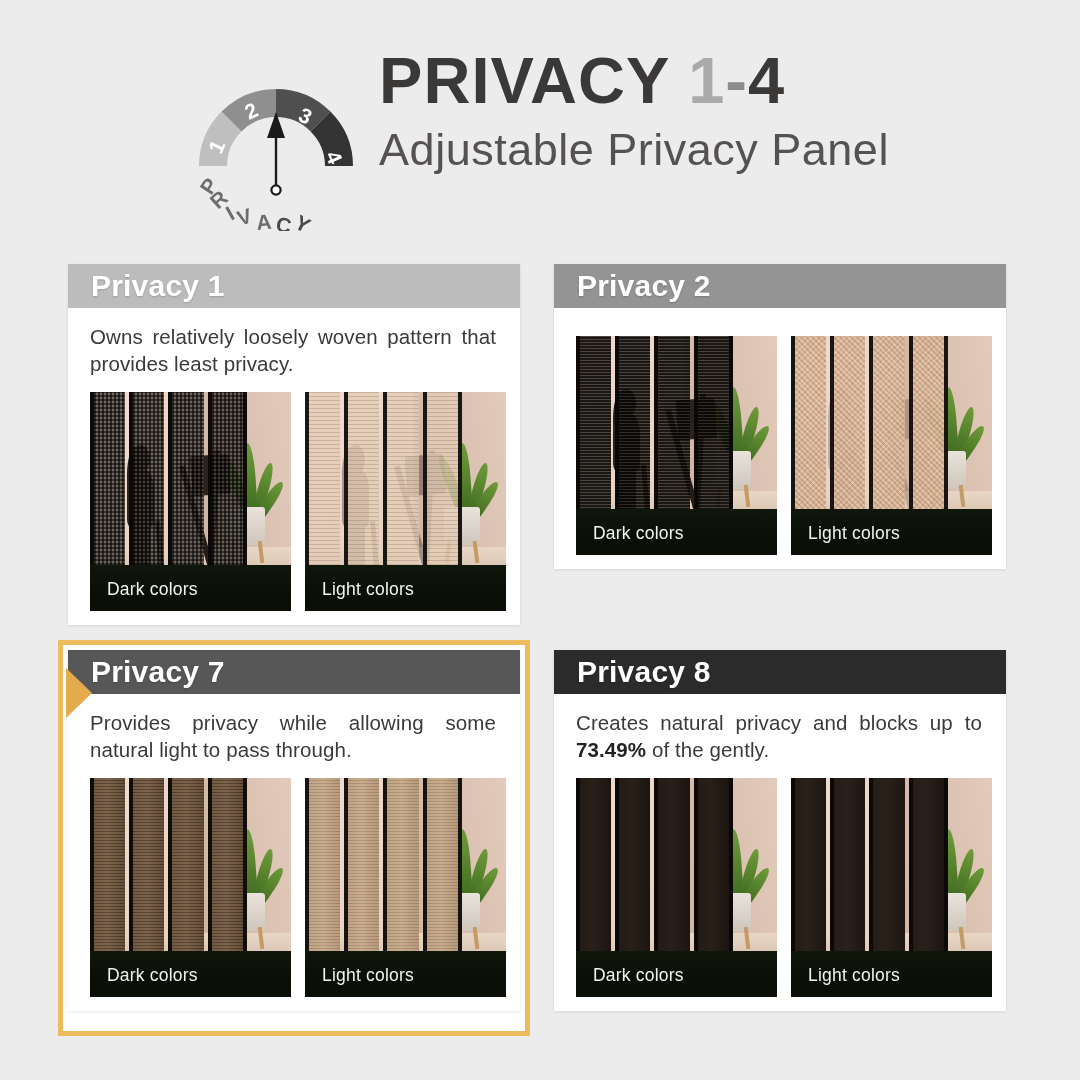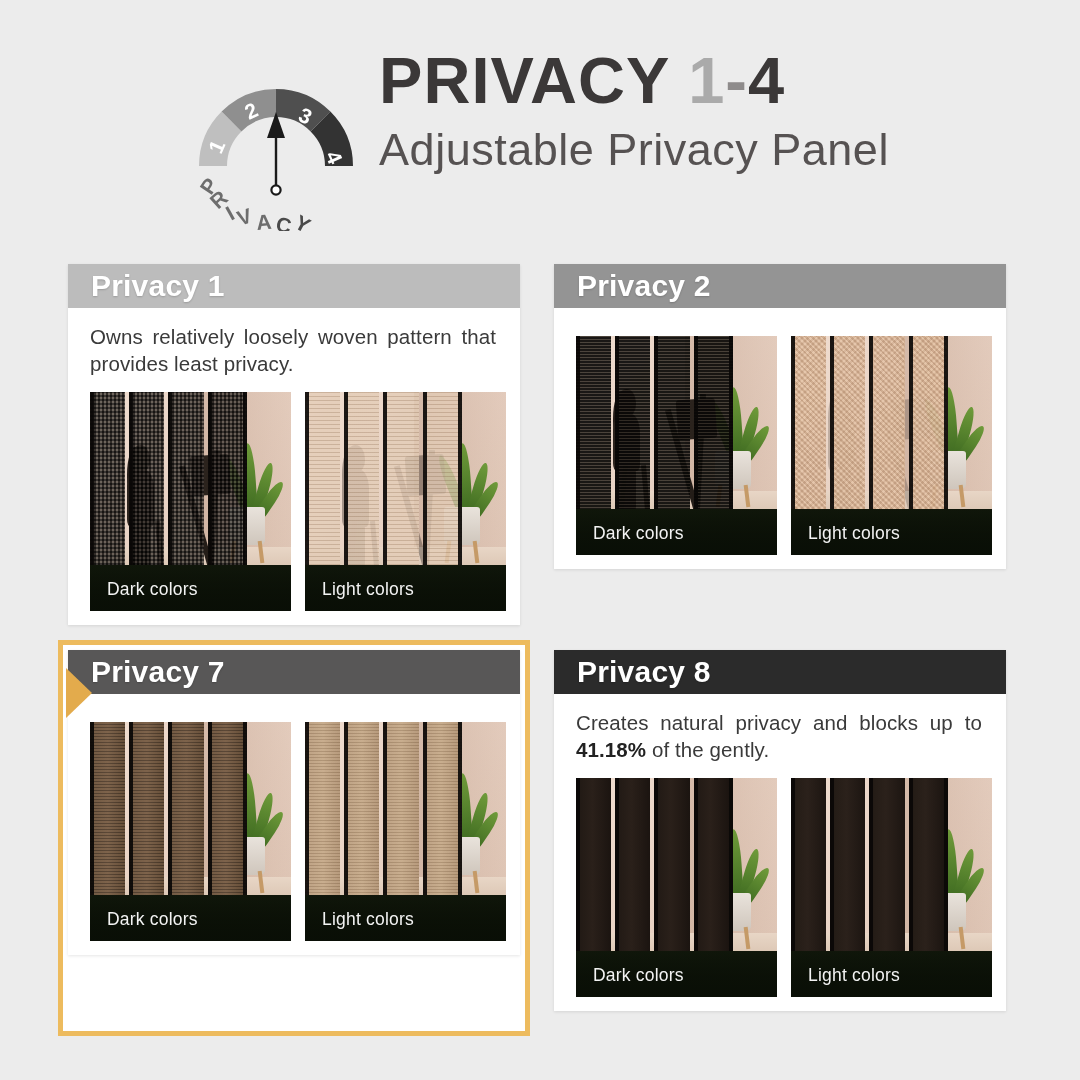--- a/index.html
+++ b/index.html
@@ -554,20 +554,21 @@
         </div>
       </div>
     </div>
 
     <div class="card c3">
       <div class="highlight-arrow"></div>
       <div class="card-head" style="background:#585757">
         <span class="head-label">Privacy 7</span>
       </div>
       <div class="card-body">
+        <div class="card-desc">Provides privacy while allowing some natural light to pass through.</div>
         <div class="photos">
 
           <div class="photo">
             <div class="scene">
               <div class="wall"></div>
                 <div class="wall-shadow"></div>
               <div class="floor"></div>
                 <div class="baseboard"></div>
               <div class="plant">
                 <div class="leaf l1"></div>
@@ -617,21 +618,21 @@
 
         </div>
       </div>
     </div>
 
     <div class="card c4">
       <div class="card-head" style="background:#2b2b2b">
         <span class="head-label">Privacy 8</span>
       </div>
       <div class="card-body">
-        <div class="card-desc"><span>Creates natural privacy and blocks up to </span><b>41.18%</b><span> of the gently.</span></div>
+        <div class="card-desc"><span>Creates natural privacy and blocks up to </span><b>73.49%</b><span> of the gently.</span></div>
         <div class="photos">
 
           <div class="photo">
             <div class="scene">
               <div class="wall"></div>
                 <div class="wall-shadow"></div>
               <div class="floor"></div>
                 <div class="baseboard"></div>
               <div class="plant">
                 <div class="leaf l1"></div>

